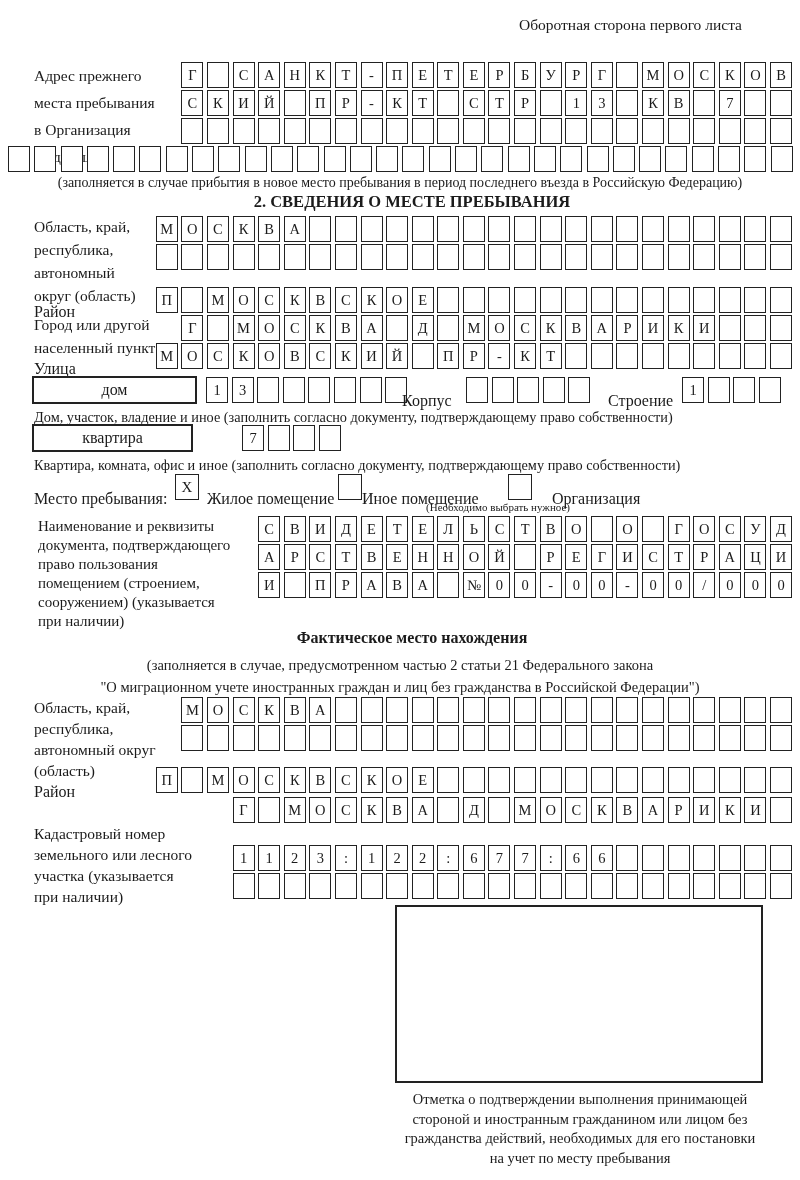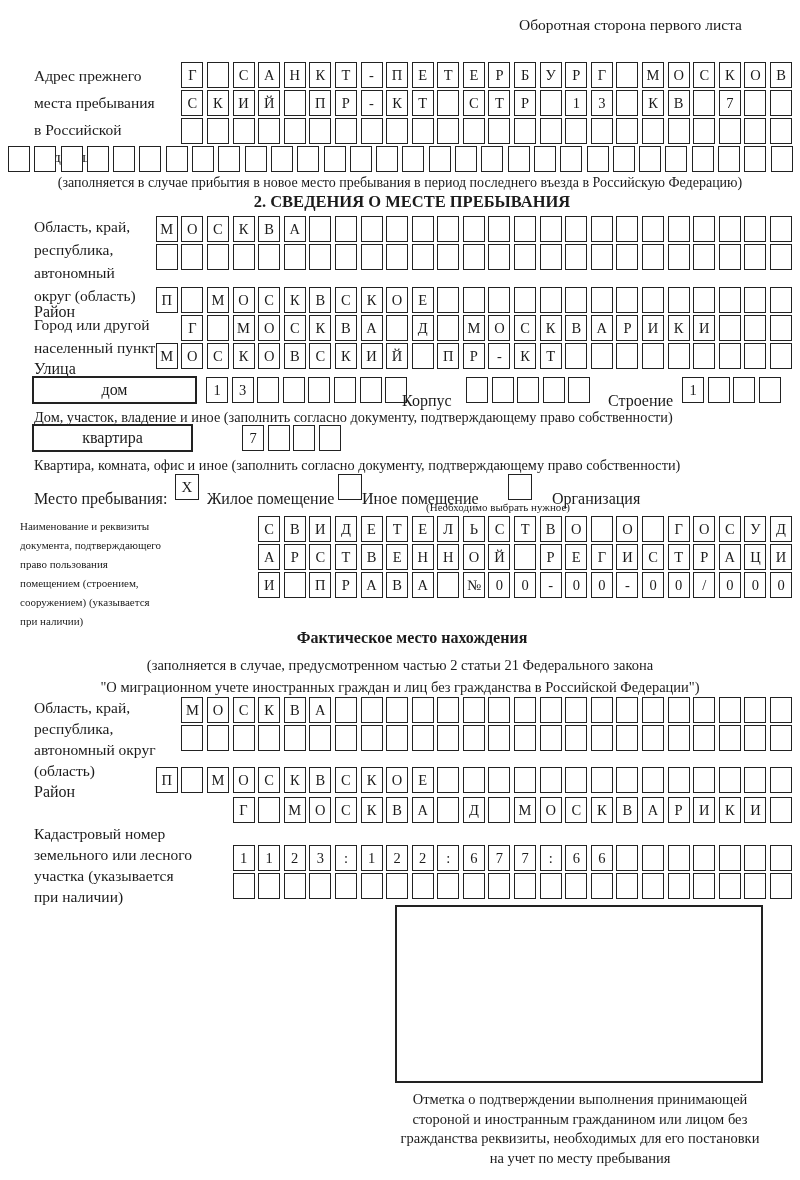--- a/index.html
+++ b/index.html
@@ -41,21 +41,21 @@
 </head>
 <body>
 
 <div class="page">
 
   <div class="corner">Оборотная сторона первого листа</div>
 
   <div class="lbl" style="left:34px;top:62px;width:160px">
       <div>Адрес прежнего</div>
       <div>места пребывания</div>
-      <div>в Российской</div>
+      <div>в Организация</div>
       <div>Федерации</div>
     </div>
   <div class="boxrow" style="top:62px">
       <div class="cell">Г</div>
       <div class="cell"></div>
       <div class="cell">С</div>
       <div class="cell">А</div>
       <div class="cell">Н</div>
       <div class="cell">К</div>
       <div class="cell">Т</div>
@@ -354,21 +354,21 @@
 
   <div class="inline-lbl" style="left:34px;top:478px">Место пребывания:</div>
   <div class="chk" style="left:175px;top:474px">X</div>
   <div class="inline-lbl" style="left:207px;top:478px">Жилое помещение</div>
   <div class="chk" style="left:338px;top:474px"></div>
   <div class="inline-lbl" style="left:362px;top:478px">Иное помещение</div>
   <div class="chk" style="left:508px;top:474px"></div>
   <div class="inline-lbl" style="left:552px;top:478px">Организация</div>
   <div class="abs" style="left:100px;top:501px;width:470px;text-align:right;font-size:11px">(Необходимо выбрать нужное)</div>
 
-  <div class="lbl" style="left:20px;top:517px;width:225px;line-height:19px;font-size:11px">
+  <div class="lbl" style="left:38px;top:517px;width:225px;line-height:19px;font-size:15px">
       <div>Наименование и реквизиты</div>
       <div>документа, подтверждающего</div>
       <div>право пользования</div>
       <div>помещением (строением,</div>
       <div>сооружением) (указывается</div>
       <div>при наличии)</div>
     </div>
   <div class="boxrow" style="top:516px">
       <div class="cell">С</div>
       <div class="cell">В</div>
@@ -608,17 +608,17 @@
       <div class="cell"></div>
       <div class="cell"></div>
       <div class="cell"></div>
       <div class="cell"></div>
     </div>
 
   <div class="stamp-box"></div>
   <div class="stamp-note">
       <div>Отметка о подтверждении выполнения принимающей</div>
       <div>стороной и иностранным гражданином или лицом без</div>
-      <div>гражданства реквизиты, необходимых для его постановки</div>
+      <div>гражданства действий, необходимых для его постановки</div>
       <div>на учет по месту пребывания</div>
     </div>
 
 </div>
 
 </body></html>

